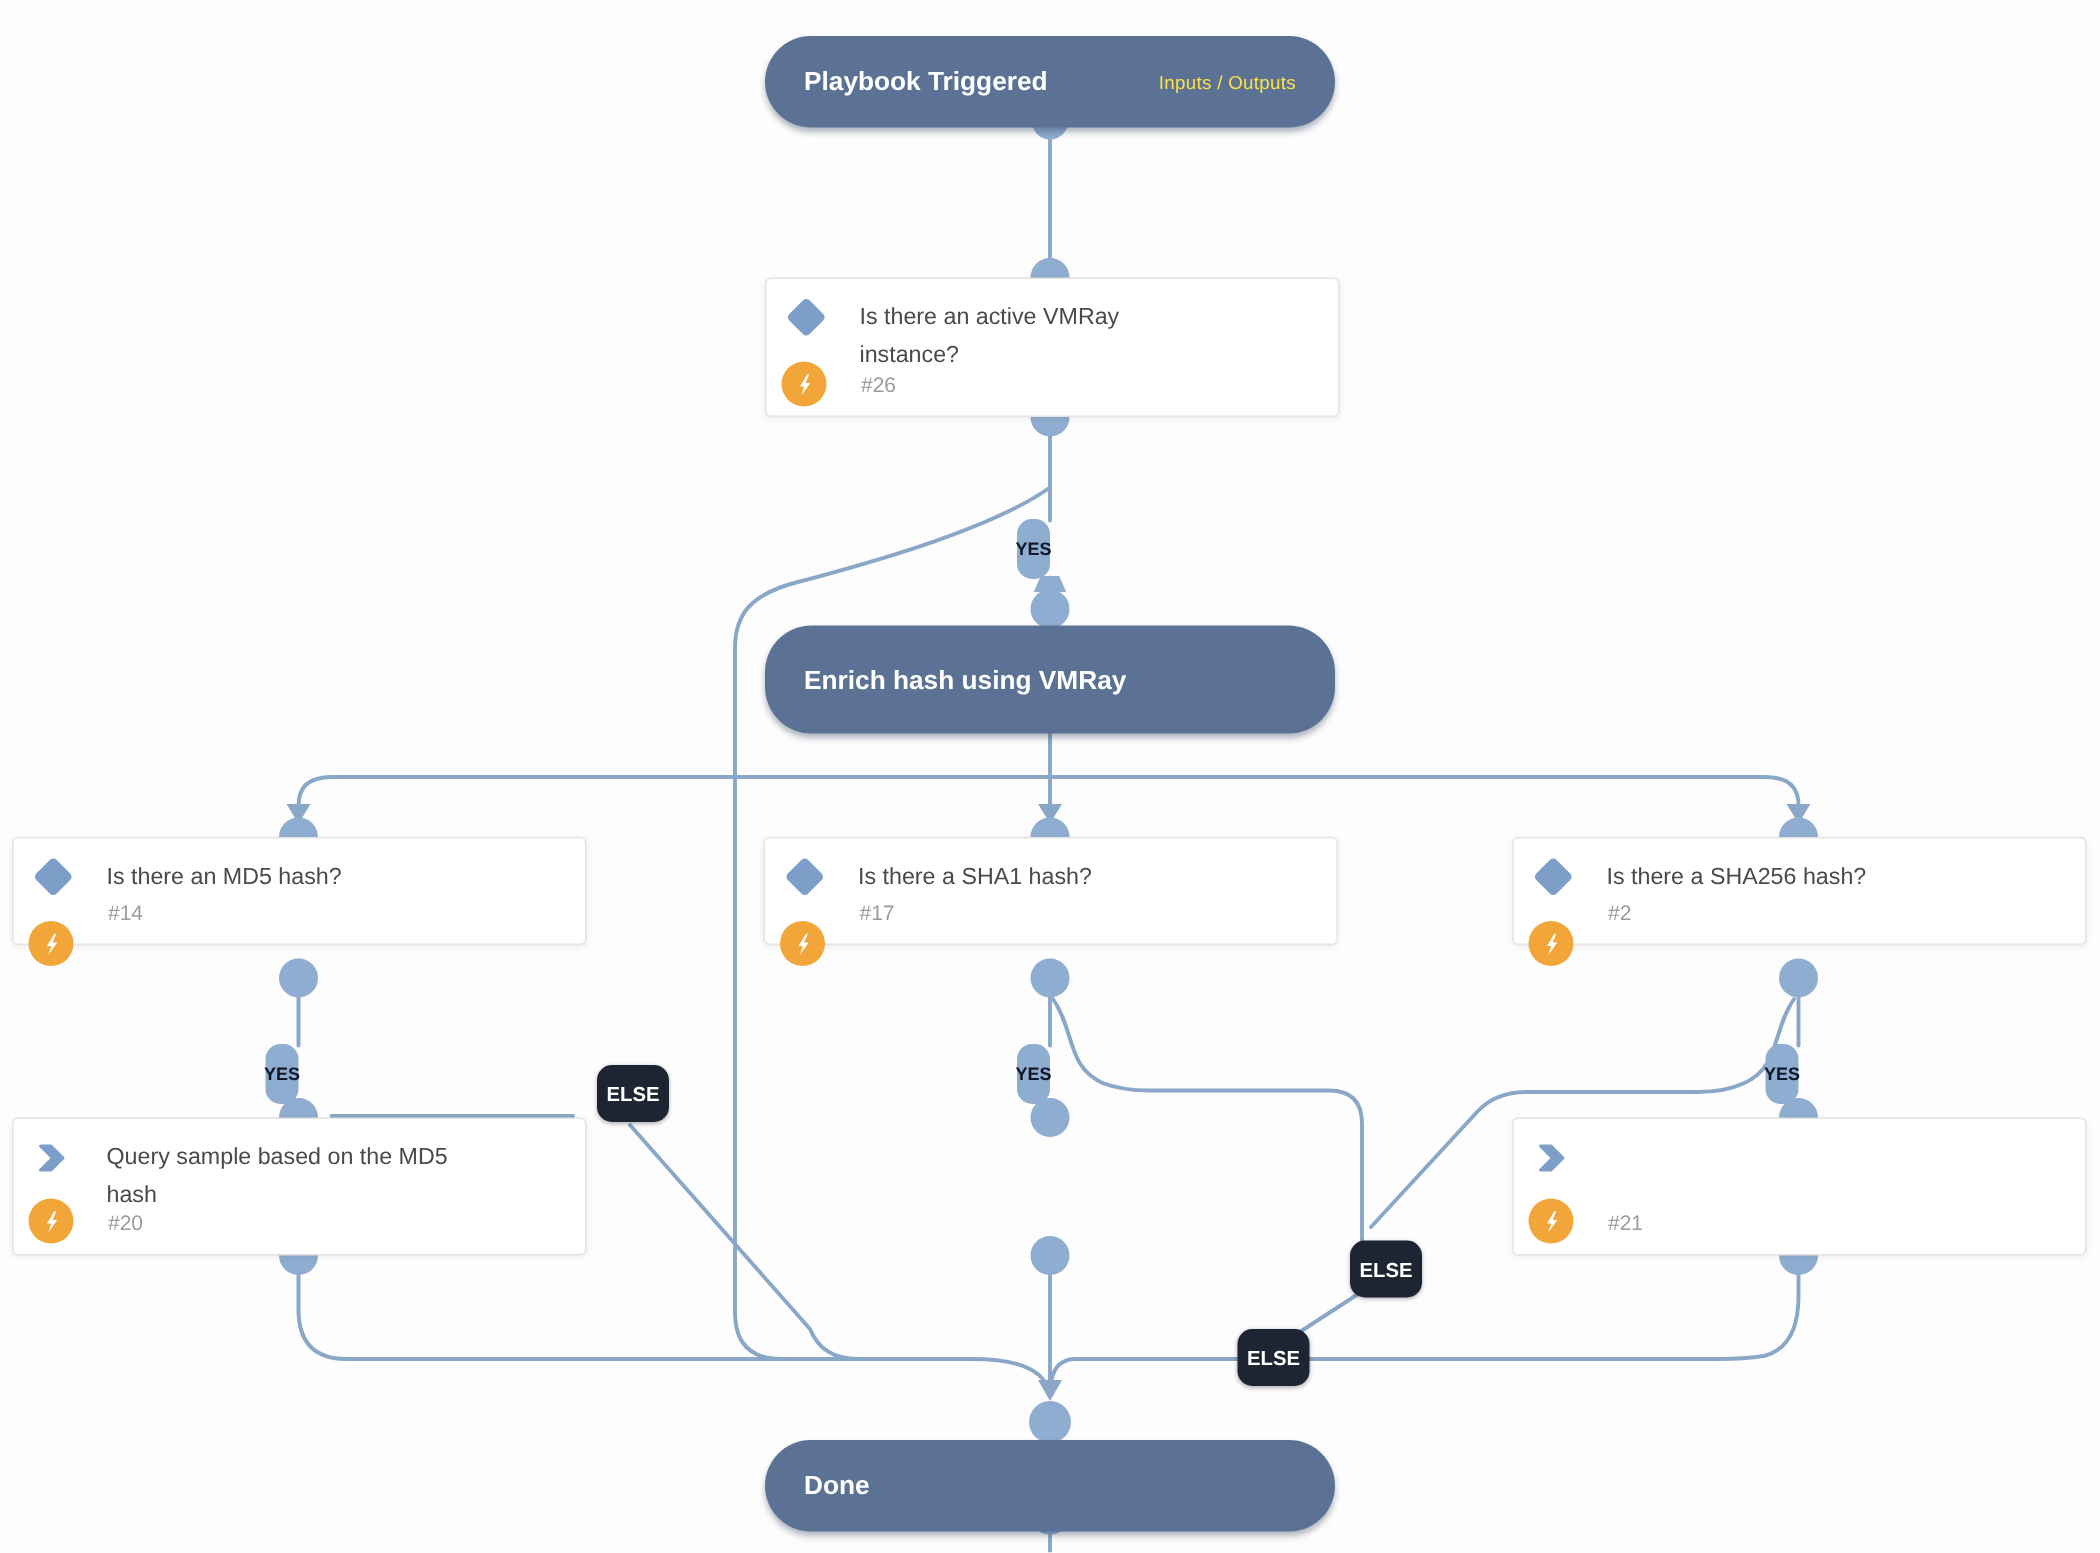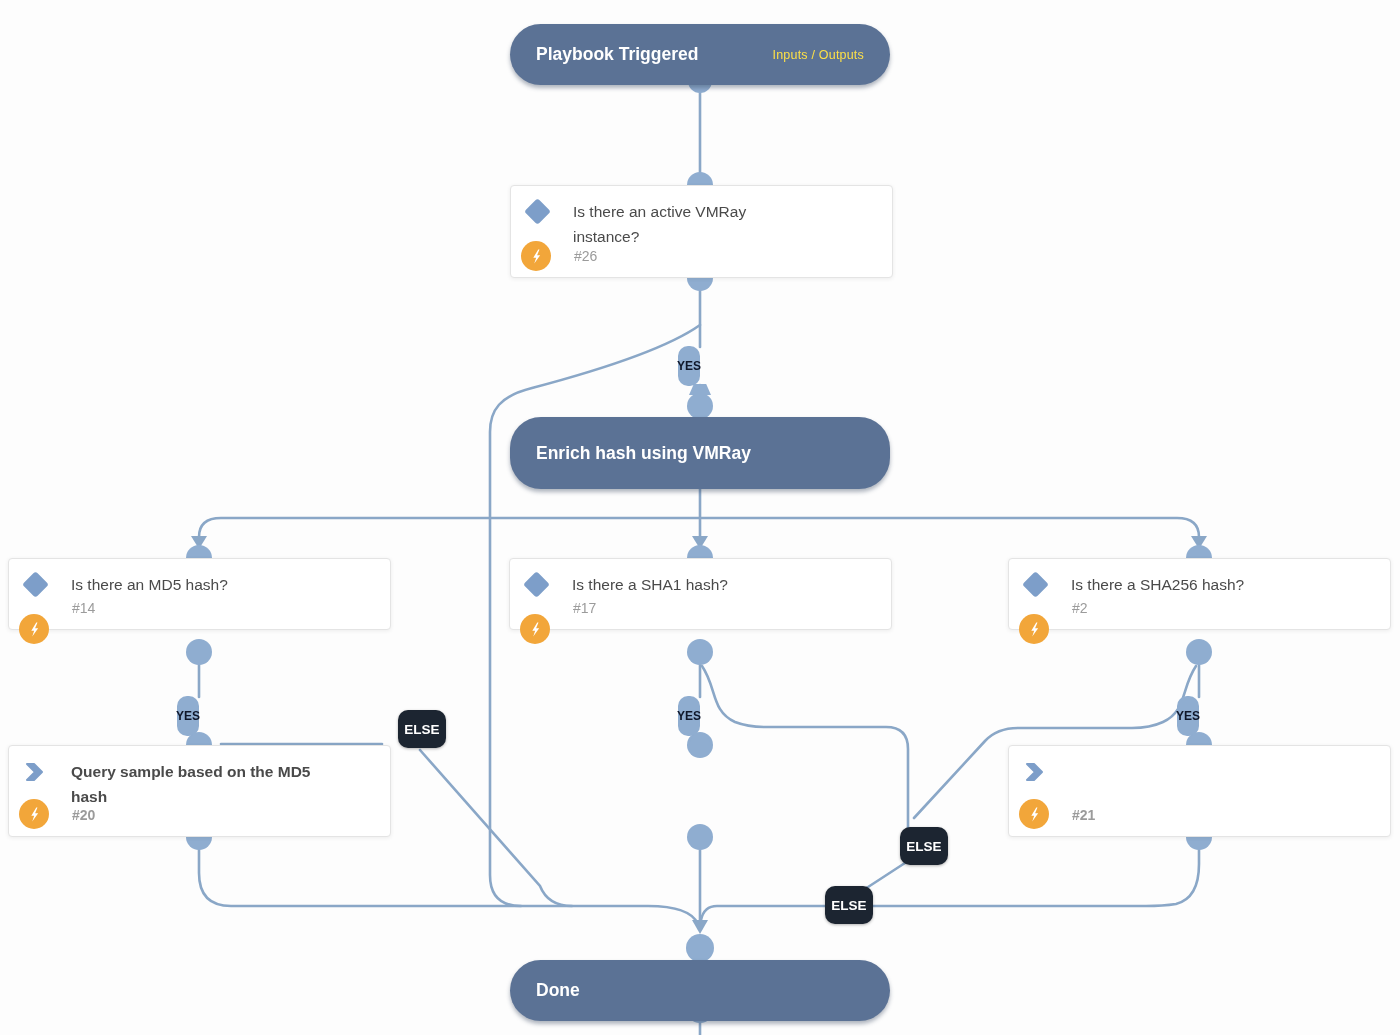--- a/index.html
+++ b/index.html
@@ -10,21 +10,21 @@
   
   .pill{height:61px;width:380px;background:#5b7295;border-radius:31px;color:#fff;
         display:flex;align-items:center;justify-content:space-between;padding:0 26px;
         font-size:17.5px;font-weight:bold;
         box-shadow:0 3px 4px rgba(45,60,88,.38);cursor:pointer;margin-top:12px;}
   .pill .io-link{font-size:12.5px;font-weight:normal;color:#fde047;letter-spacing:.2px;}
 
   
   .card{width:383px;height:72px;background:#fff;border:1px solid #e4e4e4;border-radius:4px;
         box-shadow:0 1px 4px rgba(0,0,0,.07);cursor:pointer;}
-  .card.task{height:92px;font-weight:bold;}
+  .card.task{height:92px;}
   .card .title{position:absolute;left:62px;top:13px;max-width:262px;font-size:15.5px;
         color:#4a4a4a;line-height:25px;}
   .card .title.narrow{max-width:225px;}
   .diamond{position:absolute;left:17px;top:16px;width:19px;height:19px;background:#7d9ec9;
         border-radius:3px;transform:rotate(45deg);}
   .chev{position:absolute;left:14px;top:14px;width:24px;height:24px;}
   .bolt{position:absolute;left:10px;width:30px;height:30px;border-radius:50%;background:#f2a63a;
         display:flex;align-items:center;justify-content:center;}
   .card .bolt{top:55px;}
   .card.task .bolt{top:53px;}

